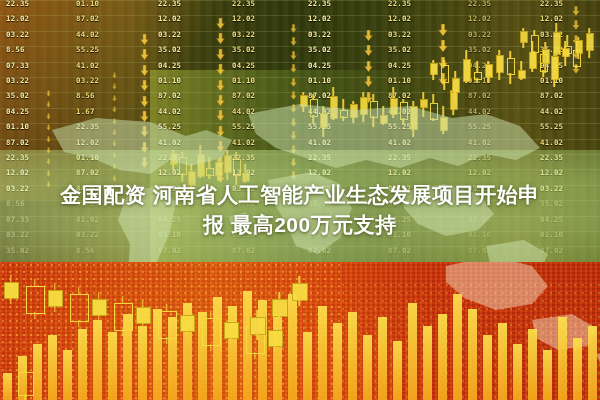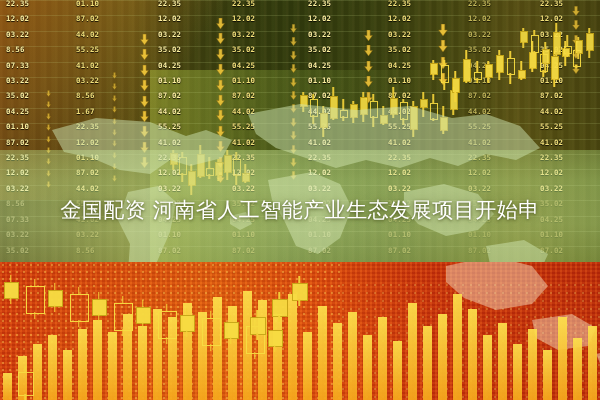--- a/index.html
+++ b/index.html
@@ -134,21 +134,21 @@
   
   #blcandles{position:absolute;left:0;top:262px;width:300px;height:138px;}
 
   
   #headline{
     position:absolute;left:0;top:158px;width:600px;height:104px;
     display:flex;flex-direction:column;align-items:center;justify-content:center;
     gap:4px;z-index:40;pointer-events:none;
   }
   .hl{
-    color:#ffffff;font-weight:400;font-size:21.5px;letter-spacing:.5px;
+    color:#ffffff;font-weight:700;font-size:21.5px;letter-spacing:.5px;
     text-shadow:0 1px 3px rgba(60,70,20,.75),0 0 9px rgba(80,90,30,.55);
     white-space:nowrap;line-height:1.22;
   }
   #hl1{font-size:21px;}
   #hl2{font-size:21px;}
 </style>
 </head>
 <body>
 
 <div id="stage">
@@ -1047,15 +1047,16 @@
       </div>
       <div class="cstick" style="left: 18px; top: 104px; width: 14px; height: 34px; opacity: 0.9;">
         <div class="wick" style="top:0;height:6px"></div>
         <div class="body hollow" style="top:6px;height:22px"></div>
         <div class="wick" style="top:28px;height:6px"></div>
       </div>
     </div>
 
   <div id="headline">
     <div class="hl" id="hl1">金国配资 河南省人工智能产业生态发展项目开始申</div>
+    <div class="hl" id="hl2">报 最高200万元支持</div>
   </div>
 
 </div>
 
 </body></html>

